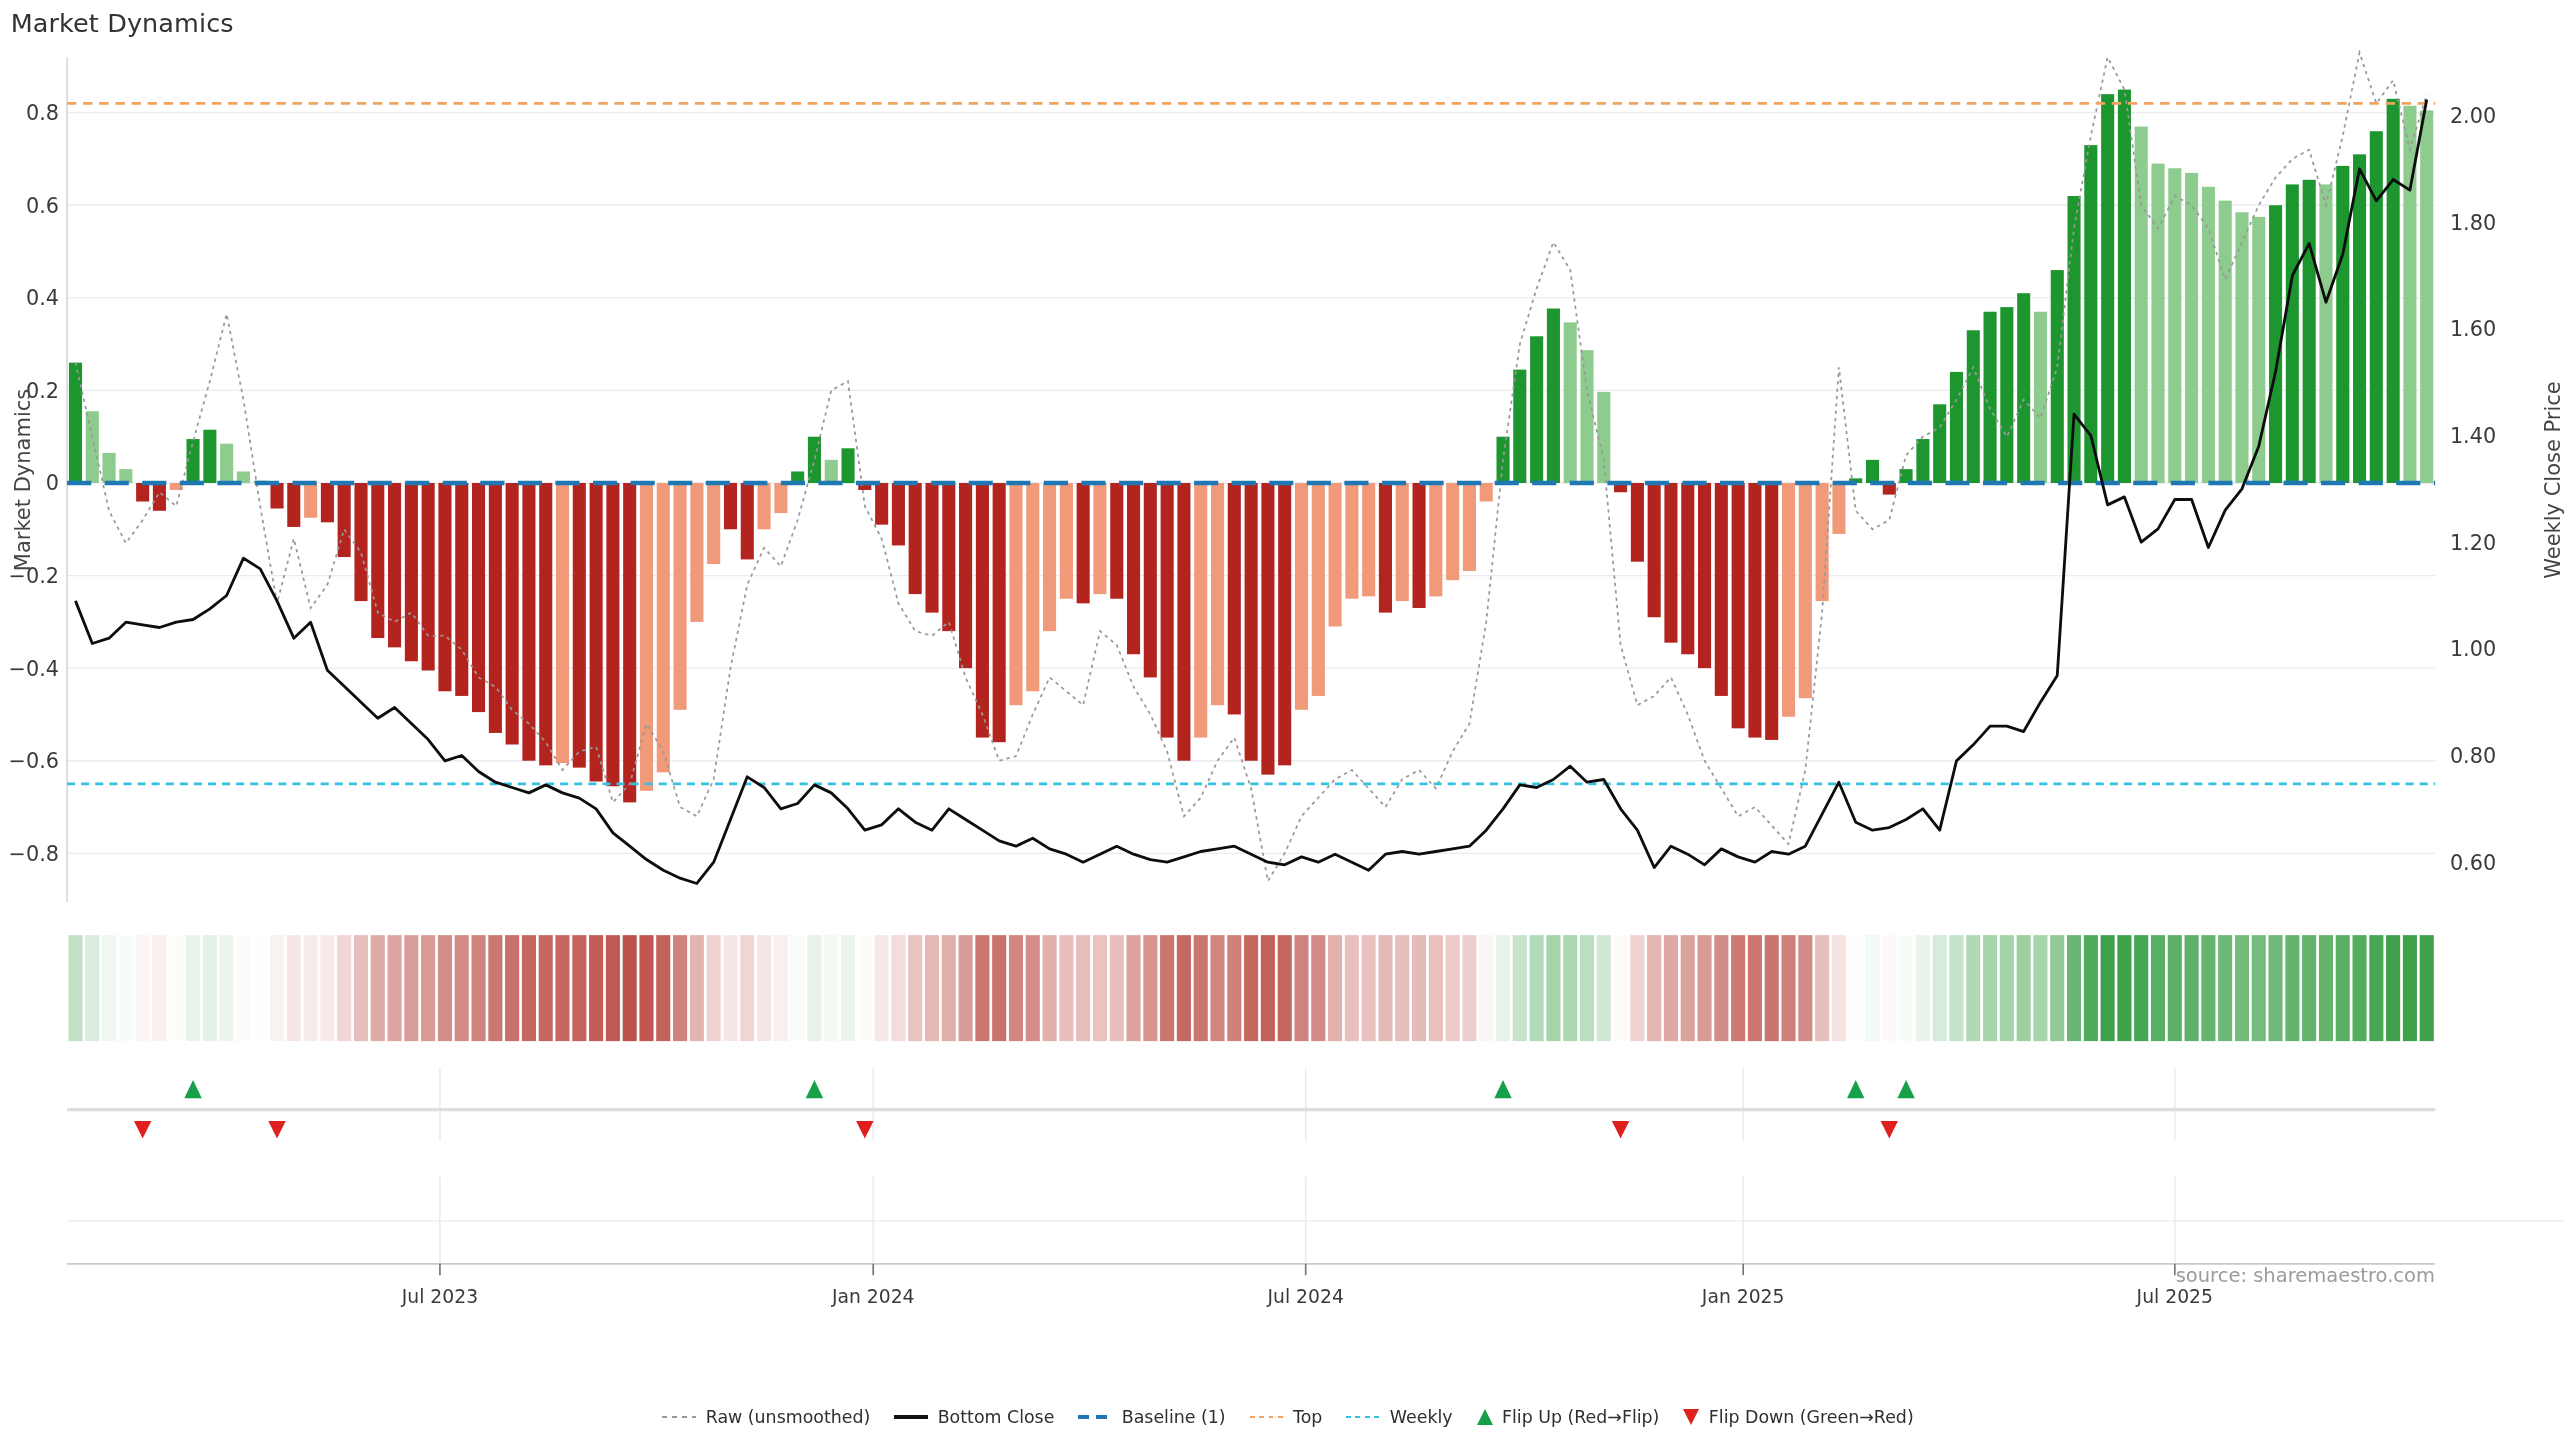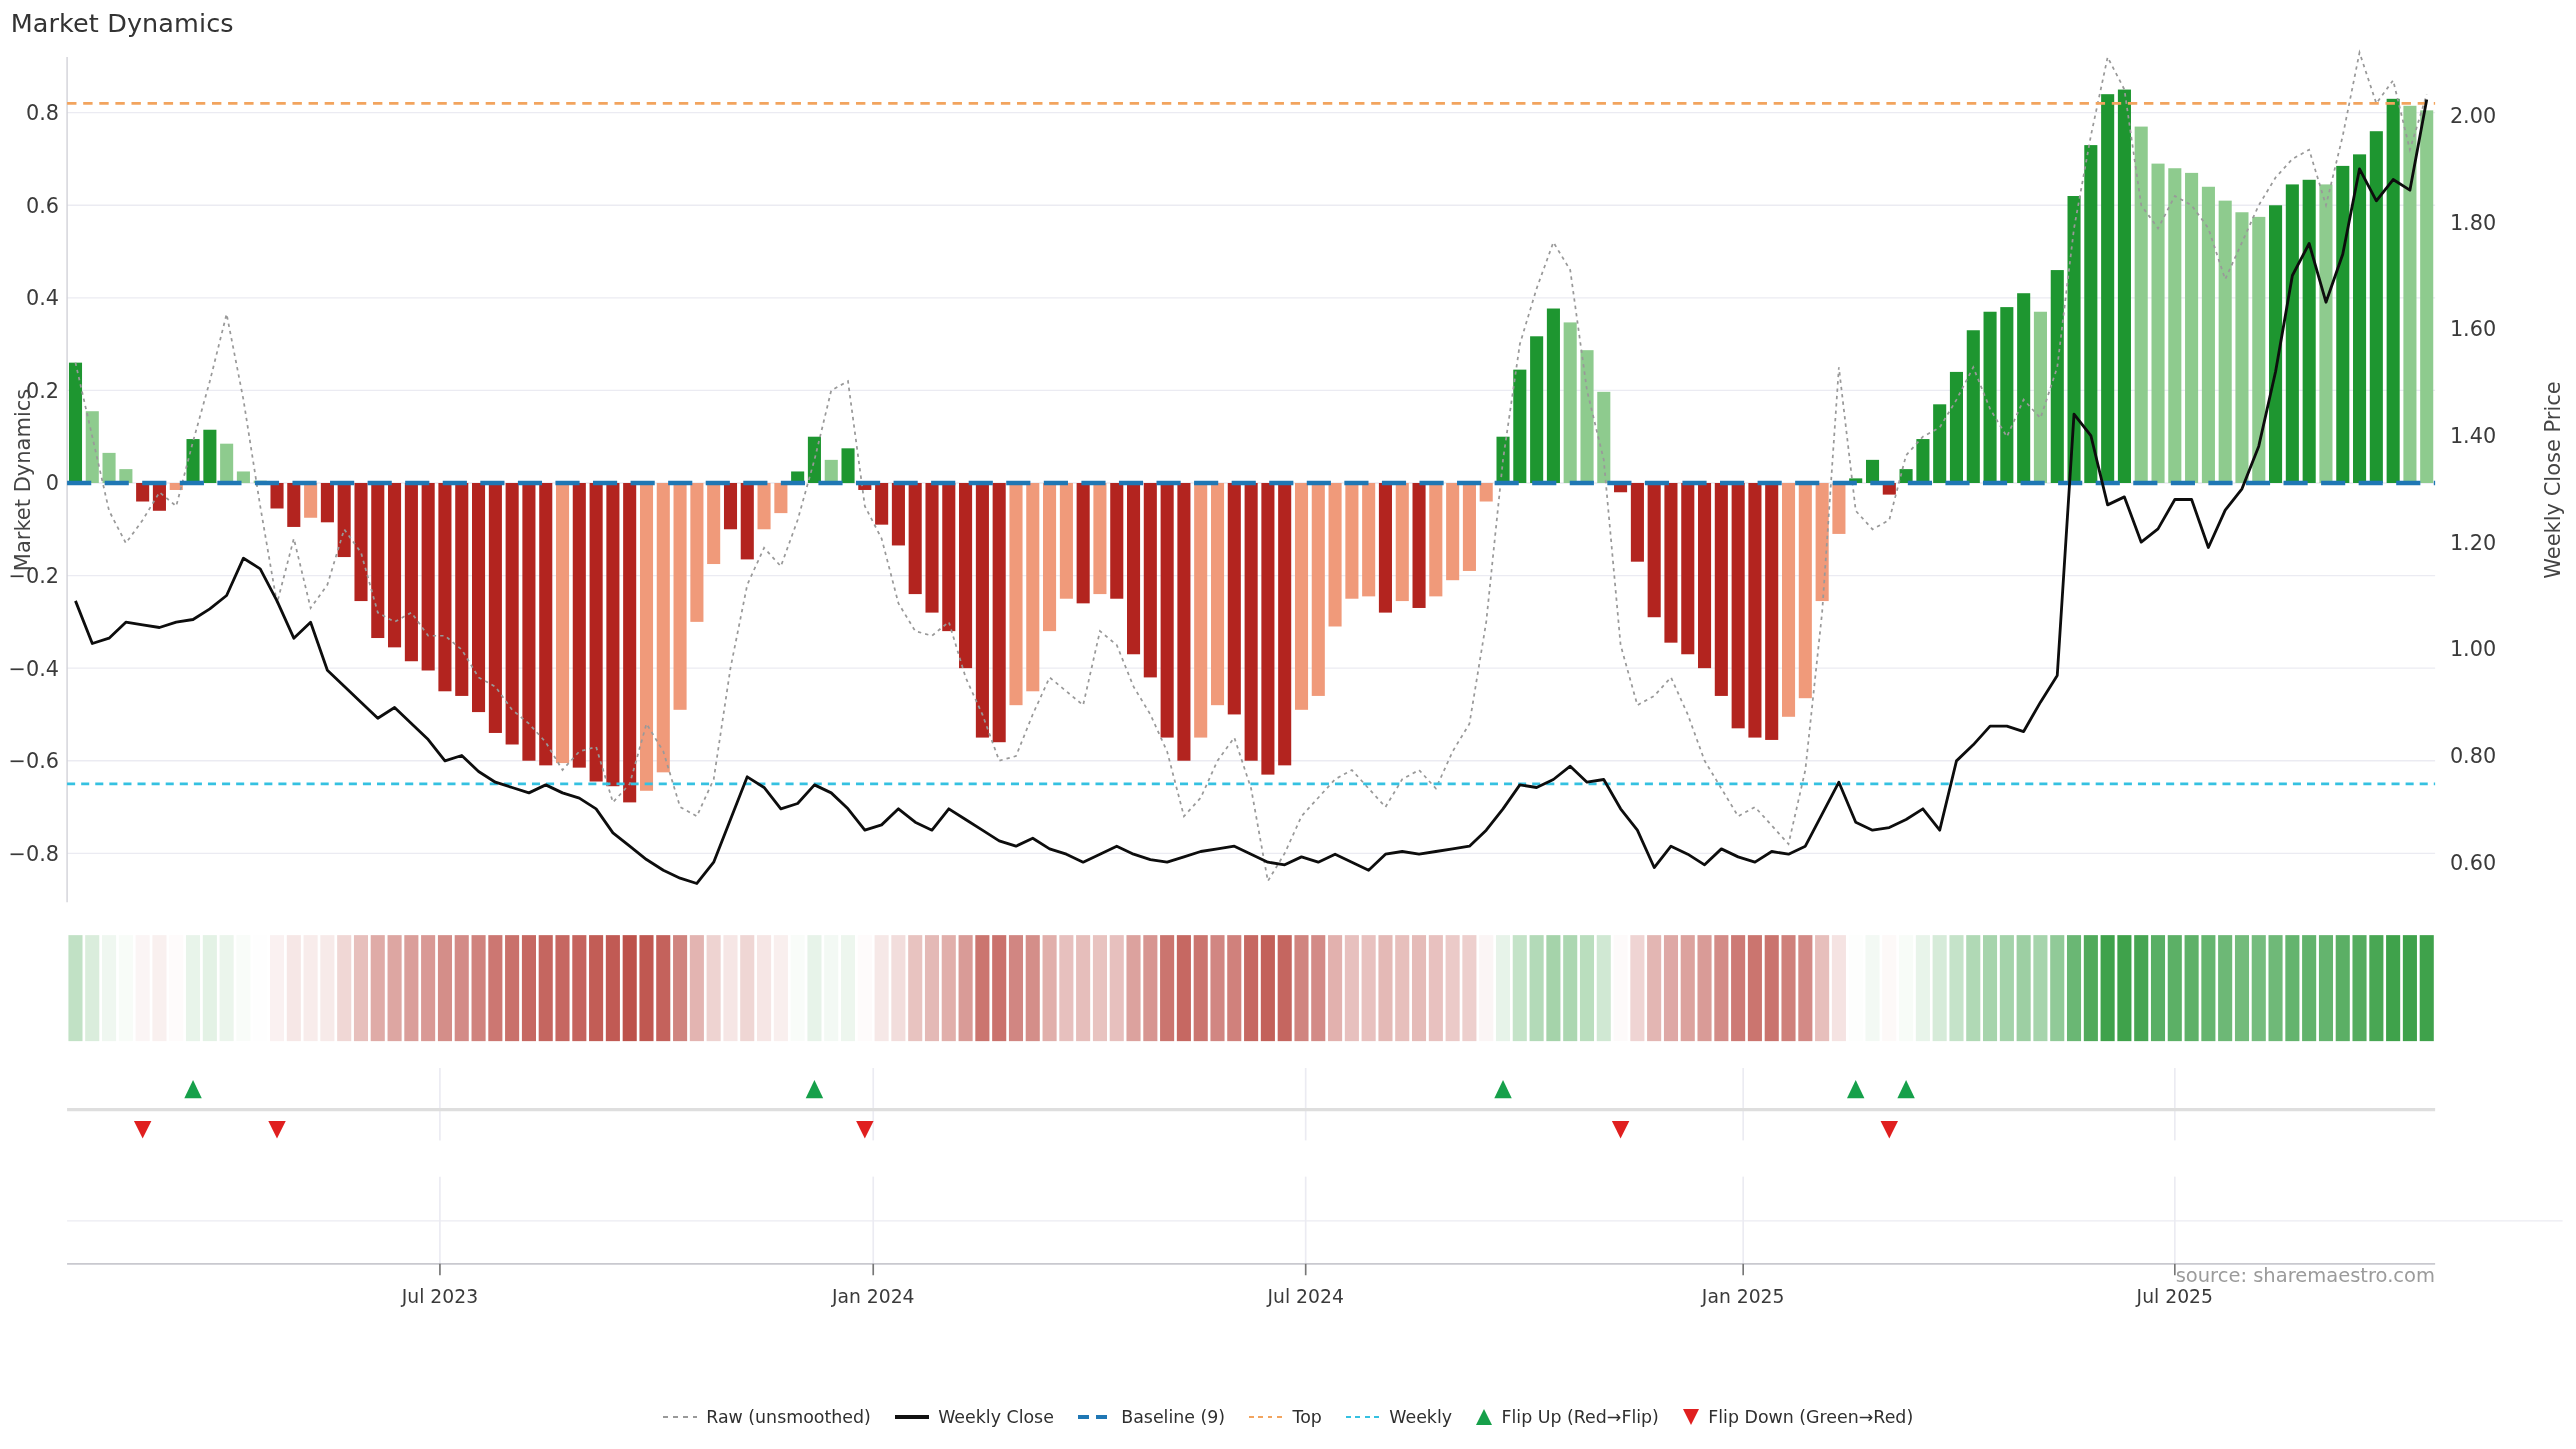--- a/index.html
+++ b/index.html
@@ -393,25 +393,25 @@
 
   <div class="source-note">source: sharemaestro.com</div>
 
   <div class="legend">
       <div class="legend-item">
         <span class="sw sw-line sw-dash-gray"></span>
         <span>Raw (unsmoothed)</span>
       </div>
       <div class="legend-item">
         <span class="sw sw-line sw-solid-black"></span>
-        <span>Weekly Close</span>
+        <span>Bottom Close</span>
       </div>
       <div class="legend-item">
         <span class="sw sw-line sw-dash-blue"></span>
-        <span>Baseline (9)</span>
+        <span>Baseline (1)</span>
       </div>
       <div class="legend-item">
         <span class="sw sw-line sw-dot-orange"></span>
         <span>Top</span>
       </div>
       <div class="legend-item">
         <span class="sw sw-line sw-dot-cyan"></span>
         <span>Weekly</span>
       </div>
       <div class="legend-item">

